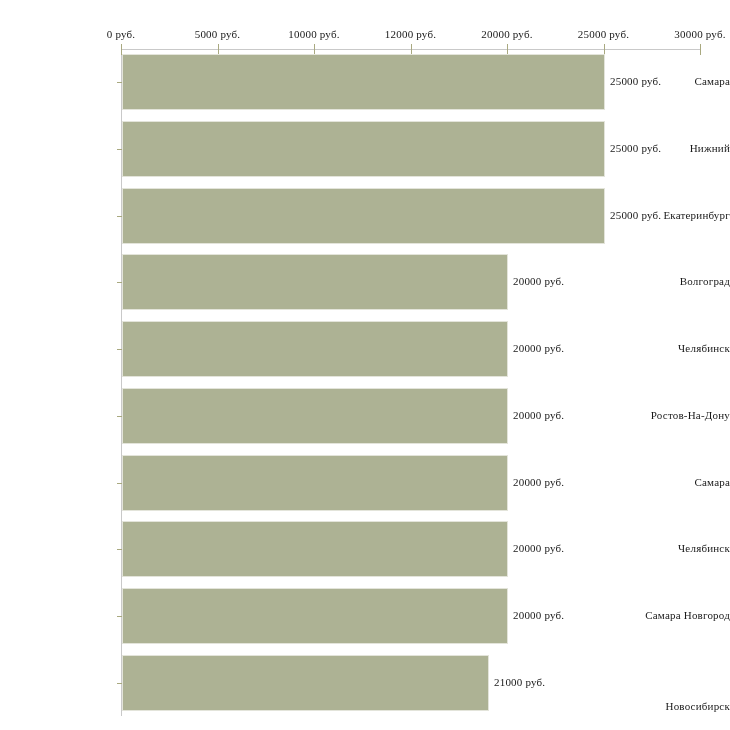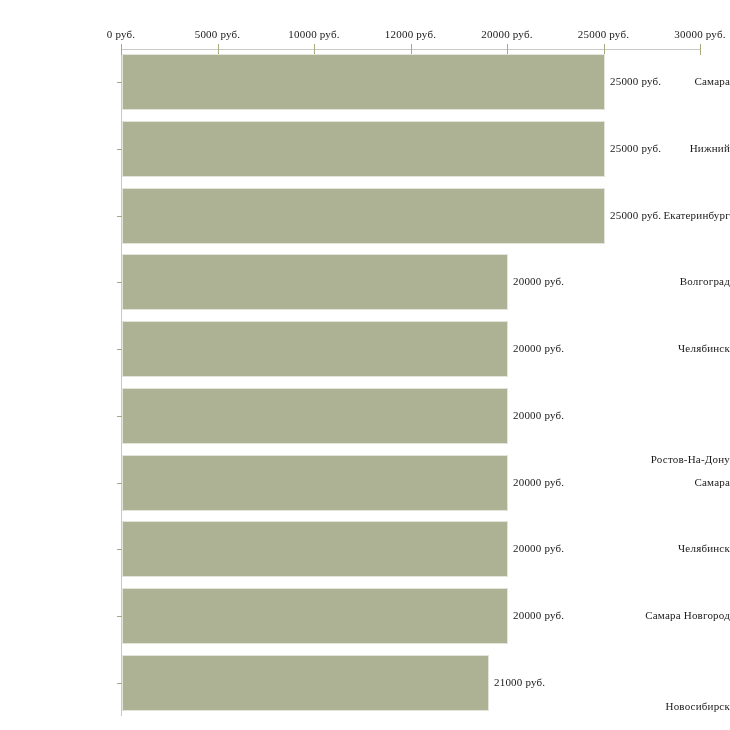--- a/index.html
+++ b/index.html
@@ -139,21 +139,21 @@
         <div class="y-tick" style="top: 533px;"></div>
         <div class="y-tick" style="top: 600px;"></div>
         <div class="y-tick" style="top: 667px;"></div>
       </div>
     <div id="cat-labels">
         <div class="cat-label" style="top: 59px;">Самара</div>
         <div class="cat-label" style="top: 126px;">Нижний</div>
         <div class="cat-label" style="top: 193px;">Екатеринбург</div>
         <div class="cat-label" style="top: 259px;">Волгоград</div>
         <div class="cat-label" style="top: 326px;">Челябинск</div>
-        <div class="cat-label" style="top: 393px; margin-top: 44px;">Ростов-На-Дону</div>
+        <div class="cat-label" style="top: 393px;">Ростов-На-Дону</div>
         <div class="cat-label" style="top: 460px;">Самара</div>
         <div class="cat-label" style="top: 526px;">Челябинск</div>
         <div class="cat-label" style="top: 593px;">Самара Новгород</div>
         <div class="cat-label" style="top: 660px; margin-top: 24px;">Новосибирск</div>
       </div>
     <div id="bars">
         <div class="bar" title="Москва: 25000 руб." style="top: 38px; height: 56px; width: 483px; background: rgb(173, 178, 148); border-color: rgb(227, 228, 218);"></div>
         <div class="bar-value" style="left: 610px; top: 59px;">25000 руб.</div>
         <div class="bar" title="Пермь: 25000 руб." style="top: 105px; height: 56px; width: 483px; background: rgb(173, 178, 148); border-color: rgb(227, 228, 218);"></div>
         <div class="bar-value" style="left: 610px; top: 126px;">25000 руб.</div>

